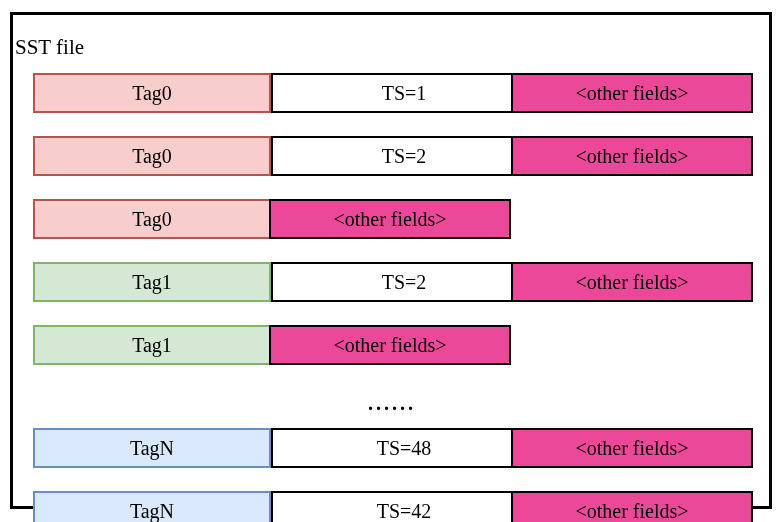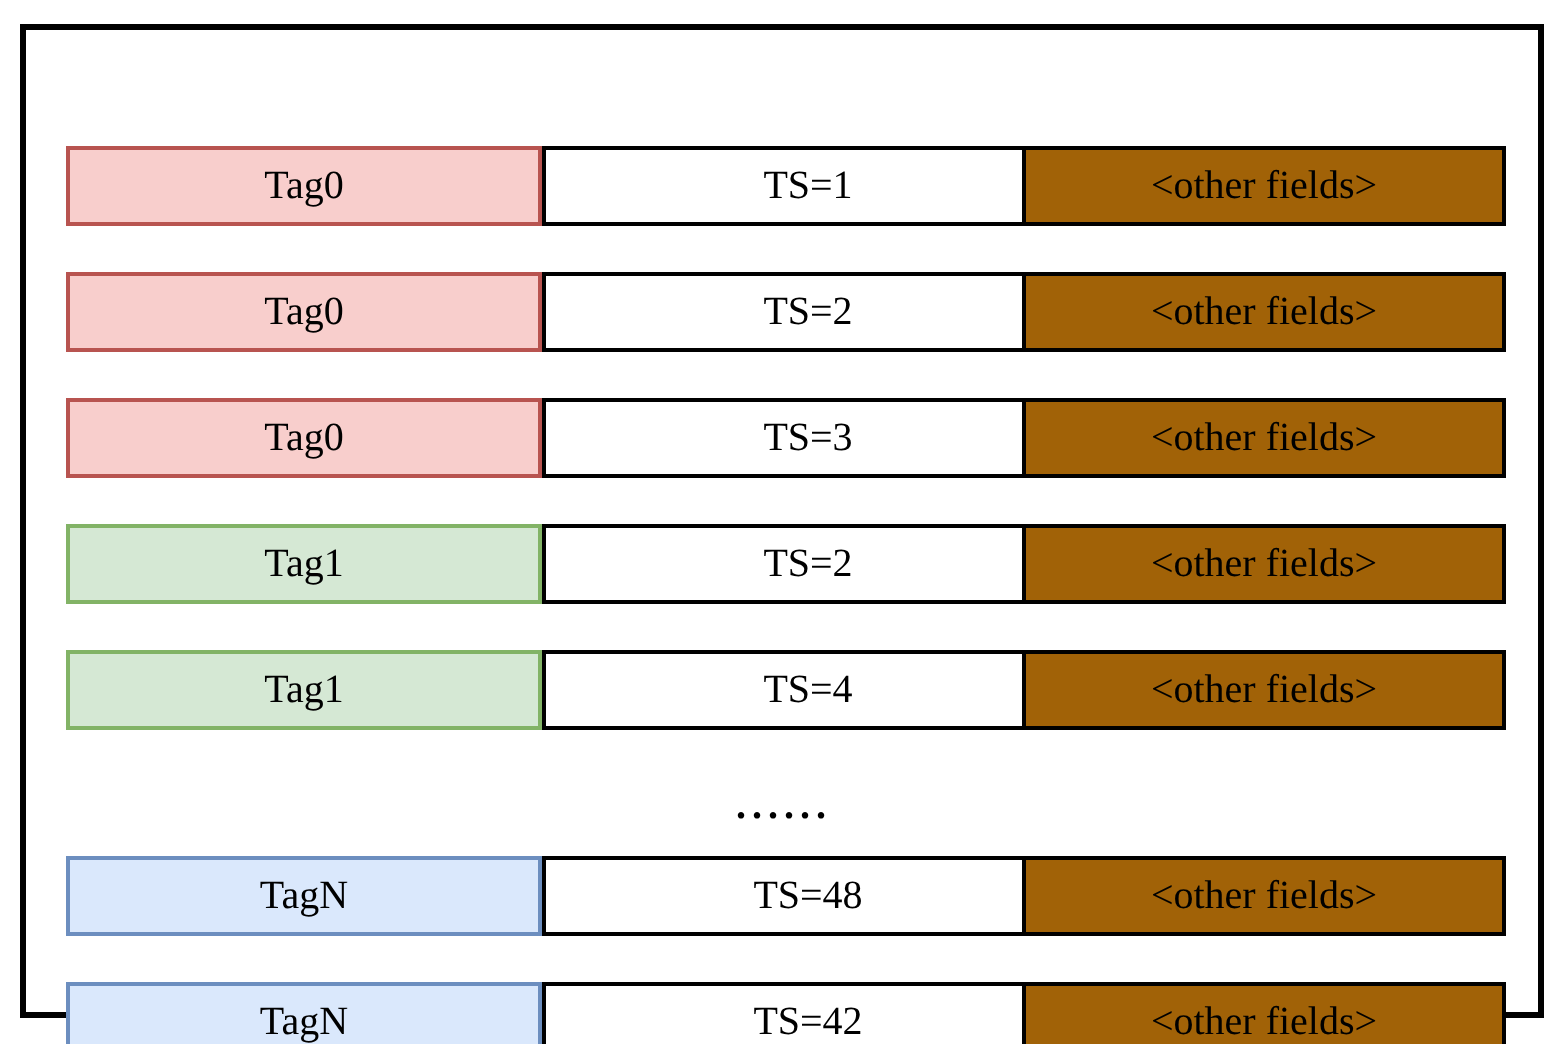--- a/index.html
+++ b/index.html
@@ -51,67 +51,66 @@
   .cell.ts {
     width: 242px;
     border: 2px solid #000000;
     background: #ffffff;
     padding-left: 24px;
   }
   .cell.other {
     width: 242px;
     border: 2px solid #000000;
     margin-left: -2px;
-    background: #a16207;
+    background: #ec4899;
     font-family: Liberation Serif, serif;
   }
   .ellipsis-row {
     height: 40px;
     margin-left: 238px;
     width: 242px;
     text-align: center;
     font-size: 20px;
     line-height: 30px;
     letter-spacing: 3px;
     font-weight: 600;
   }
 </style>
 </head>
 <body>
 
 <div class="outer-box">
+  <div class="diagram-title">SST file</div>
 
   <div class="rows">
   <div class="record-row">
     <div class="cell tag" style="background: rgb(248, 206, 204); border-color: rgb(184, 84, 80);">Tag0</div>
     <div class="cell ts">TS=1</div>
     <div class="cell other">&lt;other fields&gt;</div>
   </div>
 
   <div class="record-row">
     <div class="cell tag" style="background: rgb(248, 206, 204); border-color: rgb(184, 84, 80);">Tag0</div>
     <div class="cell ts">TS=2</div>
     <div class="cell other">&lt;other fields&gt;</div>
   </div>
 
   <div class="record-row">
     <div class="cell tag" style="background: rgb(248, 206, 204); border-color: rgb(184, 84, 80);">Tag0</div>
-    <div class="cell ts">TS=3</div>
     <div class="cell other">&lt;other fields&gt;</div>
   </div>
 
   <div class="record-row">
     <div class="cell tag" style="background: rgb(213, 232, 212); border-color: rgb(130, 179, 102);">Tag1</div>
     <div class="cell ts">TS=2</div>
     <div class="cell other">&lt;other fields&gt;</div>
   </div>
 
   <div class="record-row">
     <div class="cell tag" style="background: rgb(213, 232, 212); border-color: rgb(130, 179, 102);">Tag1</div>
-    <div class="cell ts">TS=4</div>
     <div class="cell other">&lt;other fields&gt;</div>
   </div>
 
   <div class="ellipsis-row">......</div>
 
   <div class="record-row">
     <div class="cell tag" style="background: rgb(218, 232, 252); border-color: rgb(108, 142, 191);">TagN</div>
     <div class="cell ts">TS=48</div>
     <div class="cell other">&lt;other fields&gt;</div>
   </div>

